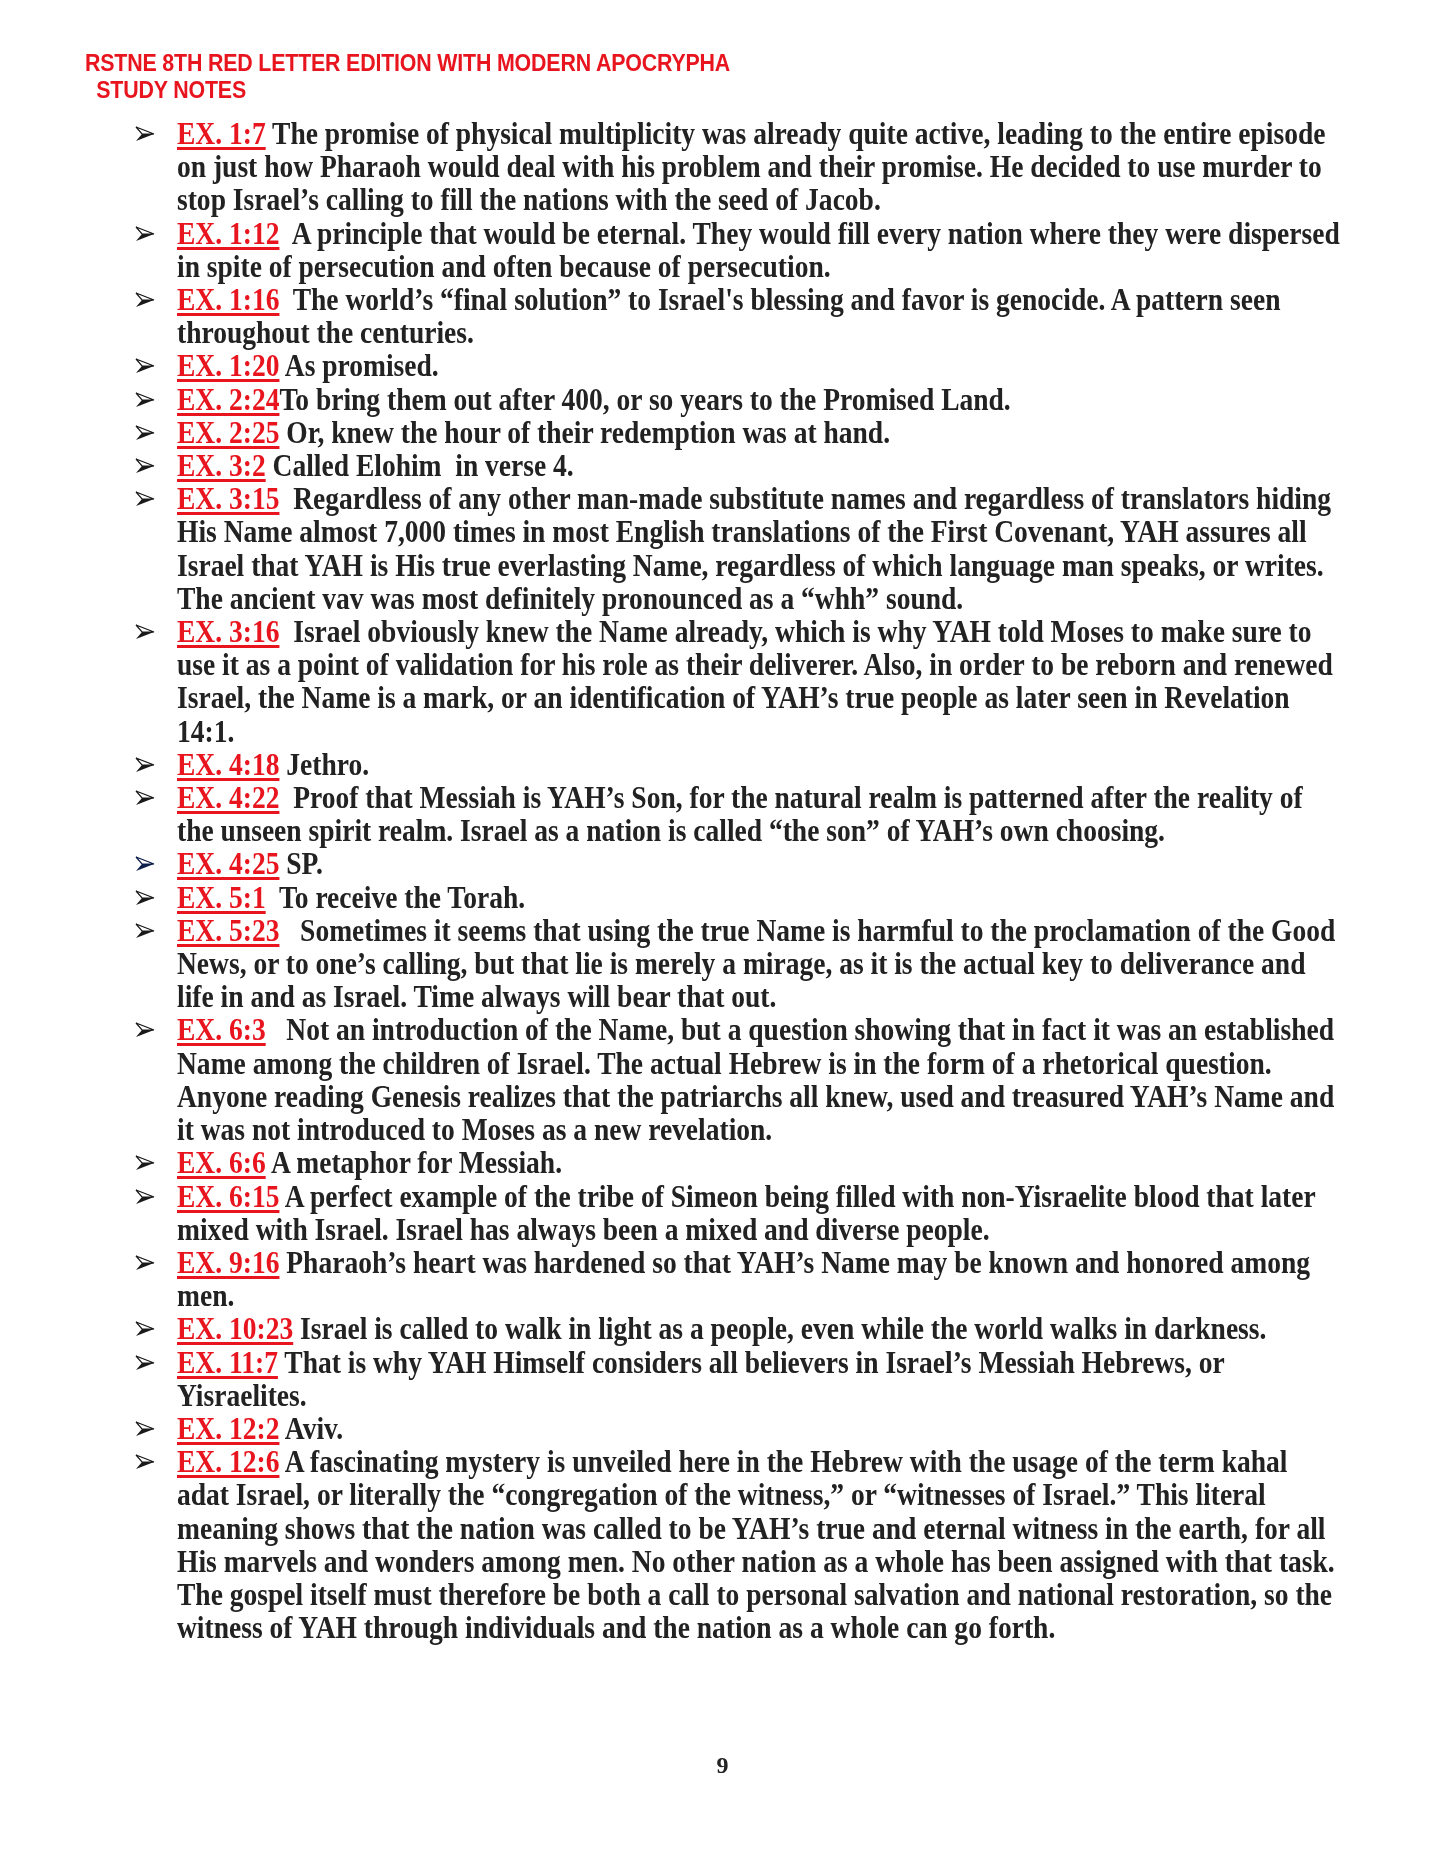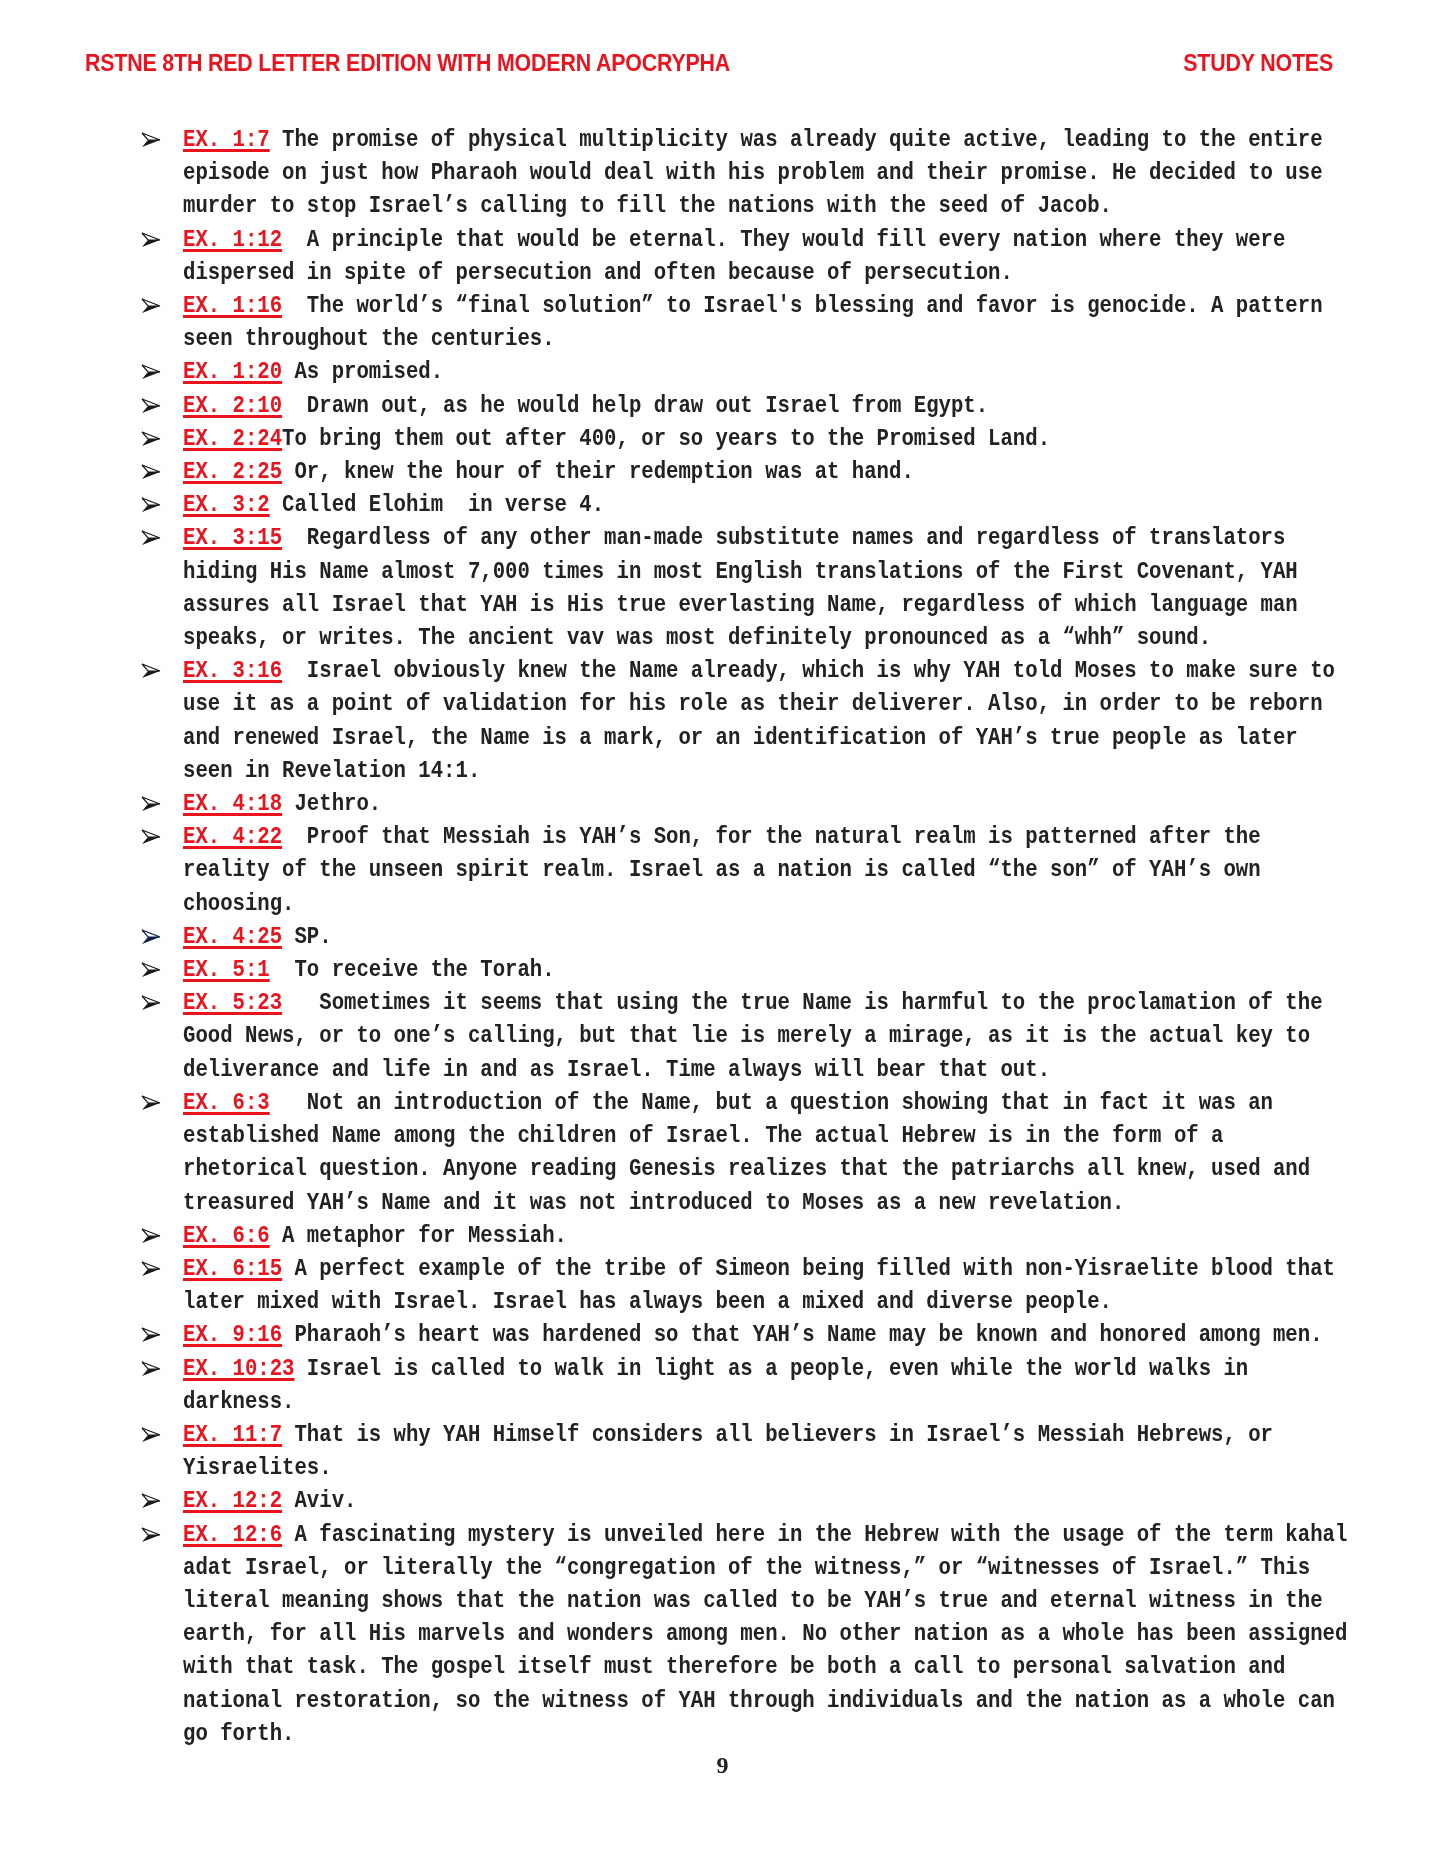--- a/index.html
+++ b/index.html
@@ -2,29 +2,29 @@
 <html><head>
 <meta charset="utf-8">
 <style>
   html, body { margin: 0; padding: 0; background: #ffffff; }
   body { width: 1445px; height: 1870px; position: relative; overflow: hidden; }
   .page { position: absolute; left: 0; top: 0; width: 1445px; height: 1870px; background: #fff; }
   .header {
     position: absolute; top: 50px; left: 85px; right: 112px;
     display: flex; justify-content: space-between; align-items: baseline;
     font-family: "Liberation Sans", sans-serif; font-weight: bold;
-    color: #e8141e; font-size: 23px; letter-spacing: -0.2px;
+    color: #e8141e; font-size: 23px; letter-spacing: -0.2px; flex-direction: column;
   }
   .header .left { transform: scaleX(0.93); transform-origin: left center; display: inline-block; }
   .header .right { transform: scaleX(0.93); transform-origin: right center; display: inline-block; }
   .notes {
     position: absolute; top: 111px; left: 129px; width: 1210px;
-    list-style: none; margin: 12px; padding: 0;
-    font-family: Liberation Mono, monospace; font-weight: bold;
-    font-size: 24px; line-height: 33.2px; color: #222222;
+    list-style: none; margin: 6px; padding: 0;
+    font-family: Liberation Serif, serif; font-weight: bold;
+    font-size: 32px; line-height: 33.2px; color: #222222;
   }
   .note { position: relative; padding-left: 42px; }
   .note .text-wrap { display: block; transform: scaleX(0.86); transform-origin: left top; width: 116.3%; }
   .bullet {
     position: absolute; left: 0; top: 9px; width: 20px; height: 16px;
   }
   .ref {
     color: #e8141e; text-decoration: underline; text-decoration-thickness: 3px;
     text-underline-offset: 3px; cursor: pointer;
   }
@@ -69,27 +69,20 @@
           <path d="M1 1 L19 8 L1 15 L7 8 Z" fill="#1a1a1a"></path>
           <path d="M1 1 L19 8 L7 8 Z" fill="#ffffff" stroke="#1a1a1a" stroke-width="1.2"></path>
         </svg>
         <span class="text-wrap"><a class="ref">EX. 1:20</a><span style="white-space: pre-wrap;"> As promised.</span></span>
       </li>
       <li class="note">
         <svg class="bullet" viewBox="0 0 20 16">
           <path d="M1 1 L19 8 L1 15 L7 8 Z" fill="#1a1a1a"></path>
           <path d="M1 1 L19 8 L7 8 Z" fill="#ffffff" stroke="#1a1a1a" stroke-width="1.2"></path>
         </svg>
-        <span class="text-wrap"><a class="ref">EX. 2:10</a><span style="white-space: pre-wrap;">  Drawn out, as he would help draw out Israel from Egypt.</span></span>
-      </li>
-      <li class="note">
-        <svg class="bullet" viewBox="0 0 20 16">
-          <path d="M1 1 L19 8 L1 15 L7 8 Z" fill="#1a1a1a"></path>
-          <path d="M1 1 L19 8 L7 8 Z" fill="#ffffff" stroke="#1a1a1a" stroke-width="1.2"></path>
-        </svg>
         <span class="text-wrap"><a class="ref">EX. 2:24</a><span style="white-space: pre-wrap;">To bring them out after 400, or so years to the Promised Land.</span></span>
       </li>
       <li class="note">
         <svg class="bullet" viewBox="0 0 20 16">
           <path d="M1 1 L19 8 L1 15 L7 8 Z" fill="#1a1a1a"></path>
           <path d="M1 1 L19 8 L7 8 Z" fill="#ffffff" stroke="#1a1a1a" stroke-width="1.2"></path>
         </svg>
         <span class="text-wrap"><a class="ref">EX. 2:25</a><span style="white-space: pre-wrap;"> Or, knew the hour of their redemption was at hand.</span></span>
       </li>
       <li class="note">

